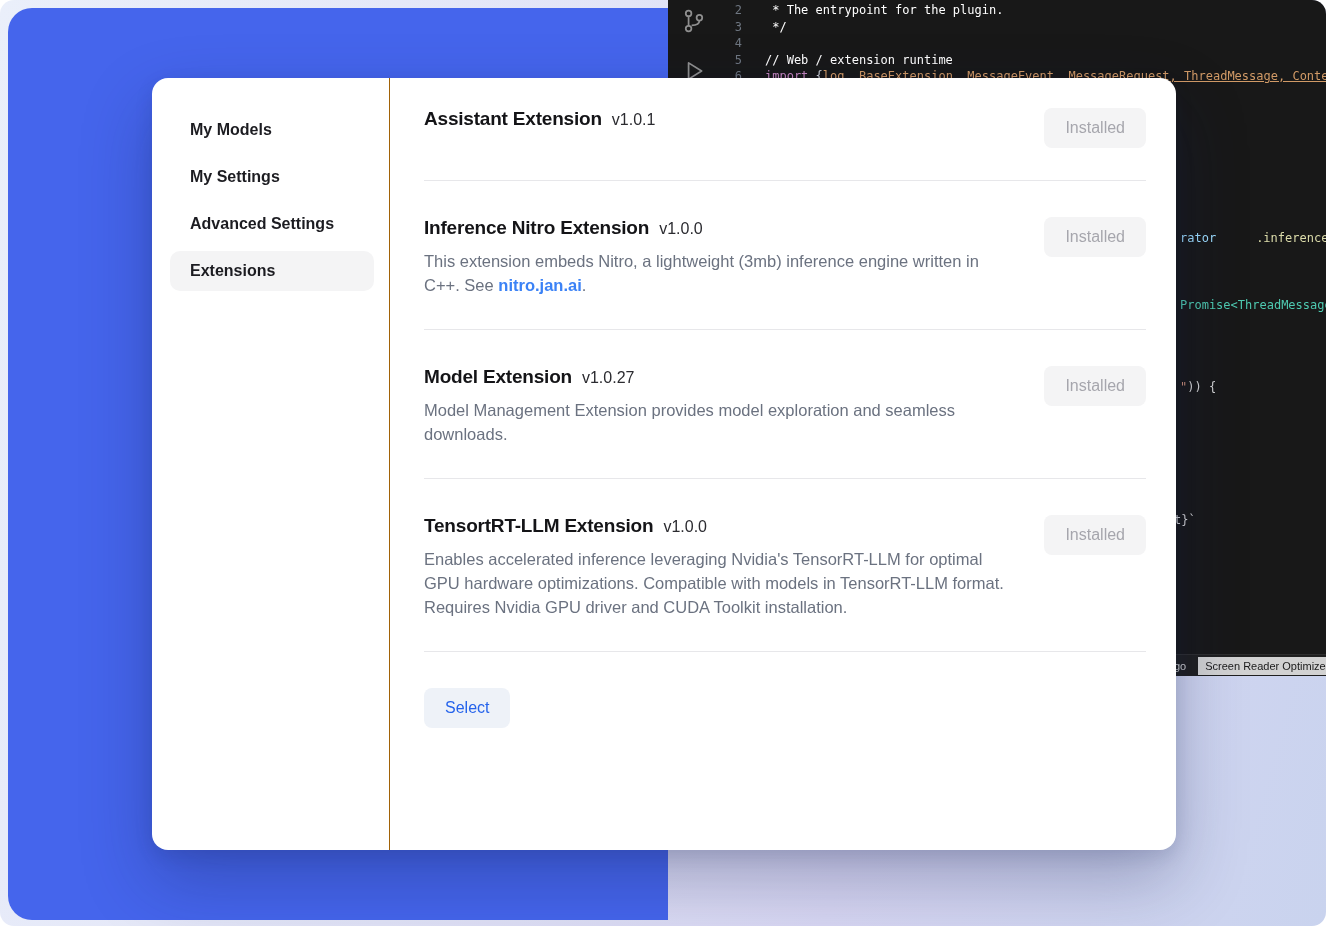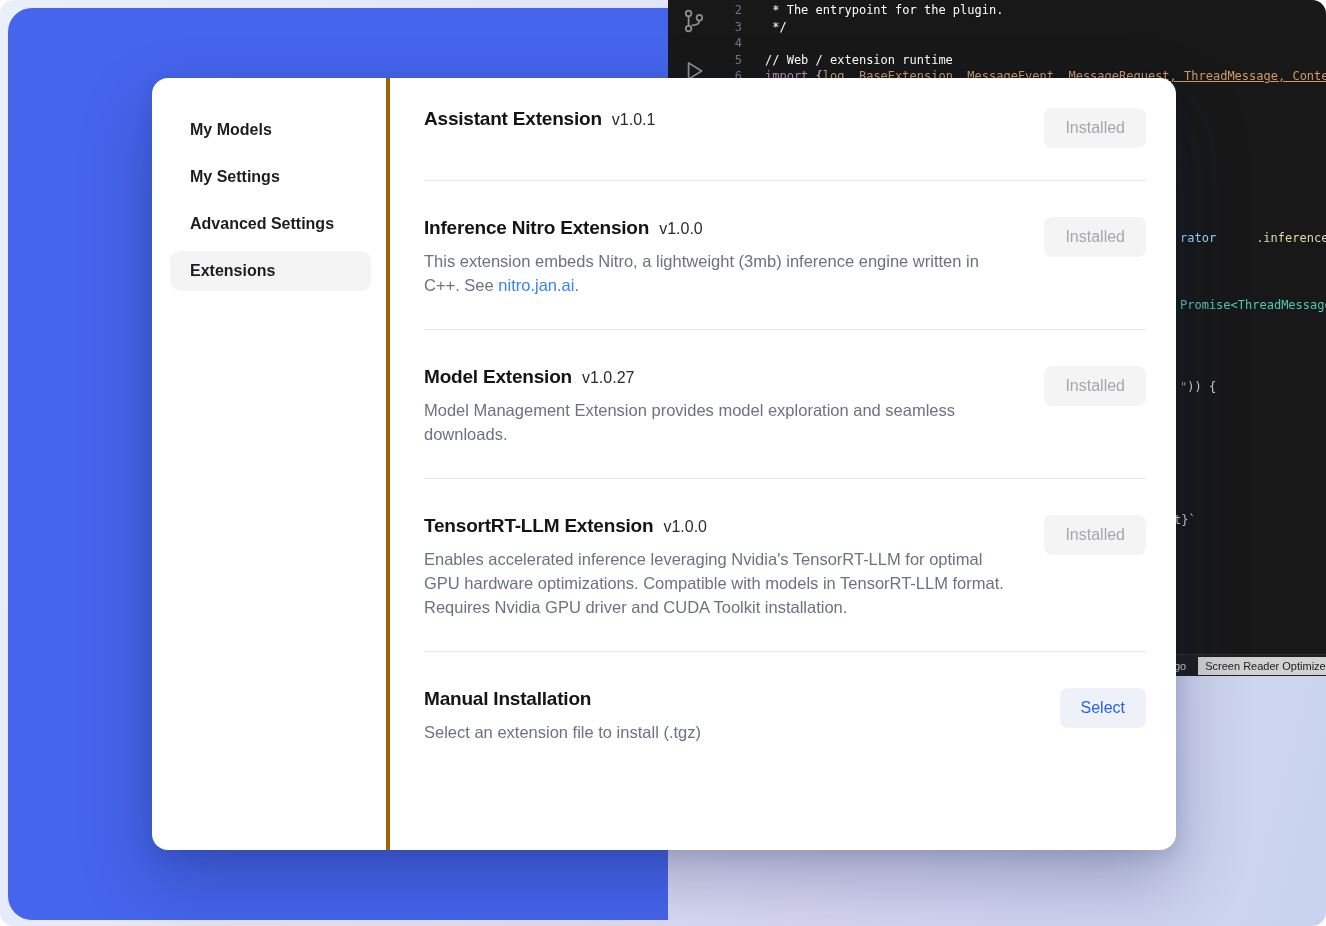--- a/index.html
+++ b/index.html
@@ -73,38 +73,38 @@
   .modal {
     position: absolute; left: 152px; top: 78px;
     width: 1024px; height: 772px;
     background: #ffffff; border-radius: 16px;
     box-shadow: 0 30px 70px rgba(20,30,80,.30), 0 6px 18px rgba(20,30,80,.12);
     display: flex; overflow: hidden;
   }
   .side-nav {
     flex: none; width: 238px;
     padding: 32px 15px 0 18px;
-    border-right: 4px solid #a16207;
+    border-right: 1px solid #a16207;
   }
   .nav-item {
     padding: 11px 20px; margin-bottom: 7px;
     font-size: 16px; font-weight: 700; color: #1c1c21;
     border-radius: 10px; cursor: pointer;
   }
   .nav-item.active { background: #f4f4f5; }
 
   .content { flex: 1; padding: 30px 30px 0 34px; overflow: hidden; }
 
   .ext-row { display: flex; justify-content: space-between; align-items: flex-start; }
   .ext-info { max-width: 582px; }
   .title-line { display: flex; align-items: baseline; gap: 10px; }
   .ext-title { margin: 0; font-size: 19px; font-weight: 700; color: #141417; letter-spacing: -0.2px; }
   .ver { font-size: 16px; color: #2b2b30; }
   .ext-desc { margin: 10px 0 0; font-size: 16.5px; line-height: 24px; color: #6b7280; }
-  .link { color: #3b82f6; text-decoration: none; cursor: pointer; }
+  .link { color: #3b82f6; text-decoration: none; cursor: pointer; font-weight: bold; }
 
   .btn {
     flex: none; border: none; border-radius: 8px;
     padding: 11px 21px; font-size: 16px; font-weight: 400;
     font-family: inherit; cursor: pointer;
   }
   .btn.installed { background: #f4f4f5; color: #a6a6ad; }
   .btn.select    { background: #eef2f8; color: #2563eb; }
 
   .row-divider { border: none; border-top: 1px solid #e7e7ea; margin: 32px 0 36px; }
@@ -218,25 +218,19 @@
             <h3 class="ext-title">TensortRT-LLM Extension</h3>
             <span class="ver">v1.0.0</span>
           </div>
           <p class="ext-desc">Enables accelerated inference leveraging Nvidia's TensorRT-LLM for optimal GPU hardware optimizations. Compatible with models in TensorRT-LLM format. Requires Nvidia GPU driver and CUDA Toolkit installation.</p>
         </div>
         <button class="btn installed">Installed</button>
       </section>
       <hr class="row-divider">
 
       <section class="ext-row">
-        <div class="ext-info">
-          <div class="title-line">
-            <h3 class="ext-title">Manual Installation</h3>
-          </div>
-          <p class="ext-desc">Select an extension file to install (.tgz)</p>
-        </div>
         <button class="btn select">Select</button>
       </section>
 
     </main>
   </div>
 
 </div>
 
 </body></html>

